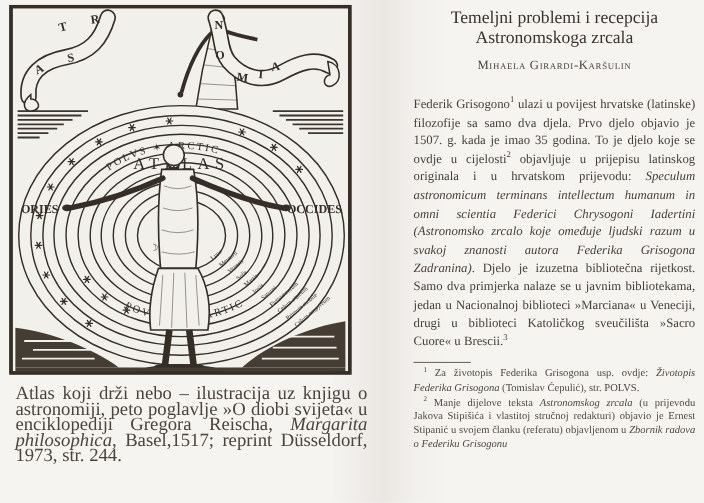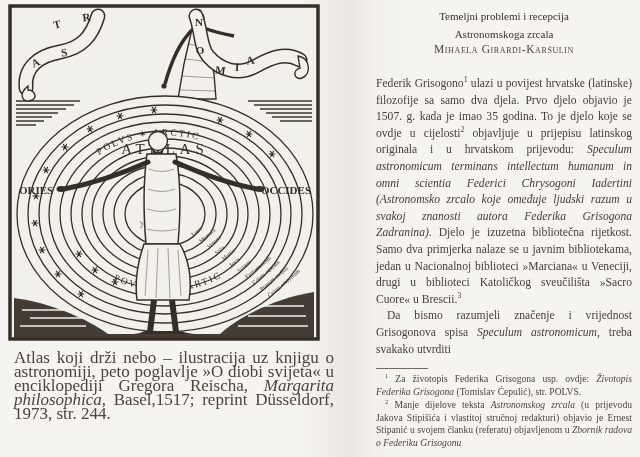--- a/index.html
+++ b/index.html
@@ -16,24 +16,24 @@
   }
   
   .left-page{position:absolute;top:0;left:0;width:340px;height:457px;}
   .woodcut{position:absolute;top:4px;left:8px;}
   .caption{
     position:absolute;top:351px;left:14px;width:320px;
     font-size:17px;line-height:14px;text-align:justify;color:#4a443d;
   }
   
   .right-page{position:absolute;top:8px;left:376px;width:256px;}
-  .title{ text-align:center;font-size:11px;line-height:17.5px;color:#38332d;}
+  .title{ text-align:center;font-size:16px;line-height:17.5px;color:#38332d;}
   .title .t2{}
   .author{
-    text-align:center;font-variant:small-caps;
+    text-align:center;margin-top:11px;font-variant:small-caps;
     font-size:11.5px;letter-spacing:0.6px;color:#4a443d;
   }
   .bodytext{margin-top:21px;font-size:11.6px;line-height:16.6px;text-align:justify;}
   .bodytext p{margin:0;}
   .bodytext p.indent{text-indent:11px;}
   .fnrule{border:none;border-top:1px solid #716a61;width:52px;margin:10px 0 4px 0;}
   .footnotes{font-size:9.6px;line-height:12.6px;text-align:justify;color:#4c463f;}
   .footnotes p{margin:0 0 1px 0;text-indent:9px;}
   em{}
   .sup{font-size:0.68em;vertical-align:super;line-height:0;}
@@ -190,21 +190,20 @@
 <div class="right-page">
   <div class="title">
     <div class="t1">Temeljni problemi i recepcija</div>
     <div class="t2">Astronomskoga zrcala</div>
   </div>
 
   <div class="author">Mihaela Girardi-Karšulin</div>
 
   <div class="bodytext">
     <p><span>Federik Grisogono</span><span class="sup">1</span><span> ulazi u povijest hrvatske (latinske) filozofije sa samo dva djela. Prvo djelo objavio je 1507. g. kada je imao 35 godina. To je djelo koje se ovdje u cijelosti</span><span class="sup">2</span><span> objavljuje u prijepisu latinskog originala i u hrvatskom prijevodu: </span><em>Speculum astronomicum terminans intellectum humanum in omni scientia Federici Chrysogoni Iadertini (Astronomsko zrcalo koje omeđuje ljudski razum u svakoj znanosti autora Federika Grisogona Zadranina)</em><span>. Djelo je izuzetna bibliotečna rijetkost. Samo dva primjerka nalaze se u javnim bibliotekama, jedan u Nacionalnoj biblioteci »Marciana« u Veneciji, drugi u biblioteci Katoličkog sveučilišta »Sacro Cuore« u Brescii.</span><span class="sup">3</span></p>
-    <p class="indent"><span>Da bismo razumjeli značenje i vrijednost Grisogonova spisa </span><em>Speculum astronomicum</em><span>, treba svakako utvrditi</span></p>
   </div>
 
   <hr class="fnrule">
 
   <div class="footnotes">
     <p><span class="sup">1</span><span> Za životopis Federika Grisogona usp. ovdje: </span><em>Životopis Federika Grisogona</em><span> (Tomislav Ćepulić), str. POLVS.</span></p>
     <p><span class="sup">2</span><span> Manje dijelove teksta </span><em>Astronomskog zrcala</em><span> (u prijevodu Jakova Stipišića i vlastitoj stručnoj redakturi) objavio je Ernest Stipanić u svojem članku (referatu) objavljenom u </span><em>Zbornik radova o Federiku Grisogonu</em></p>
 
   </div>
 </div>

